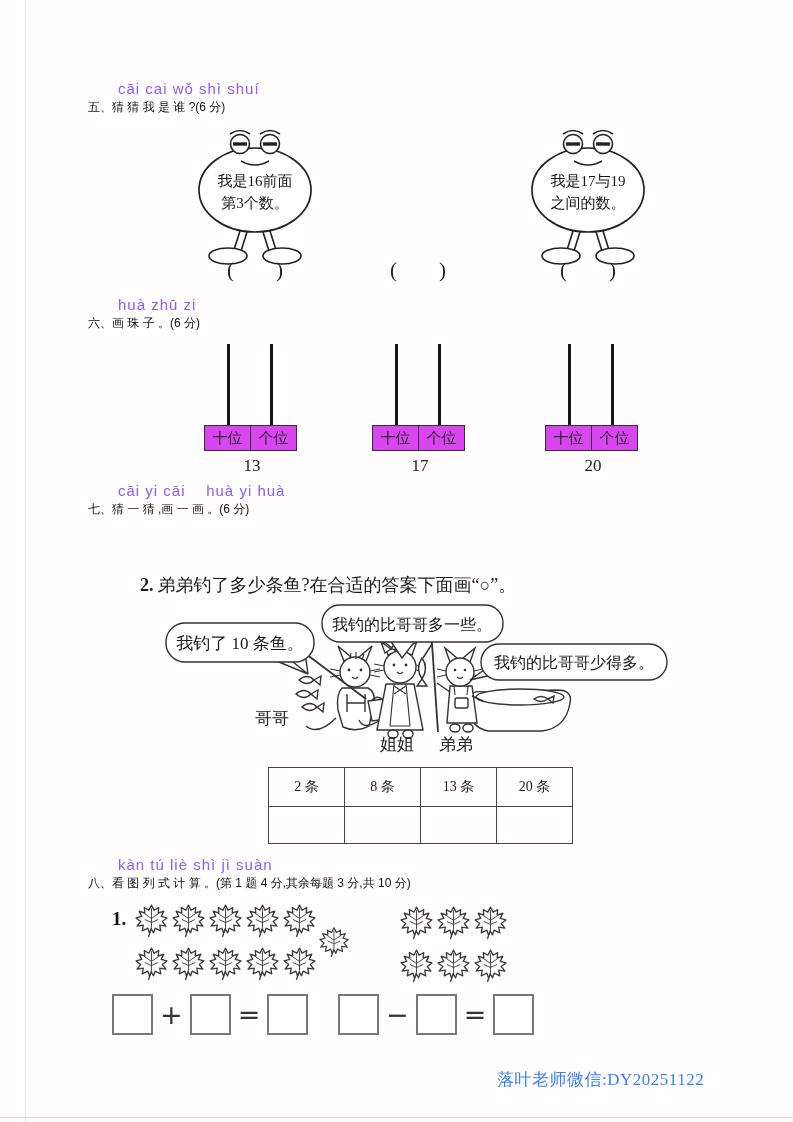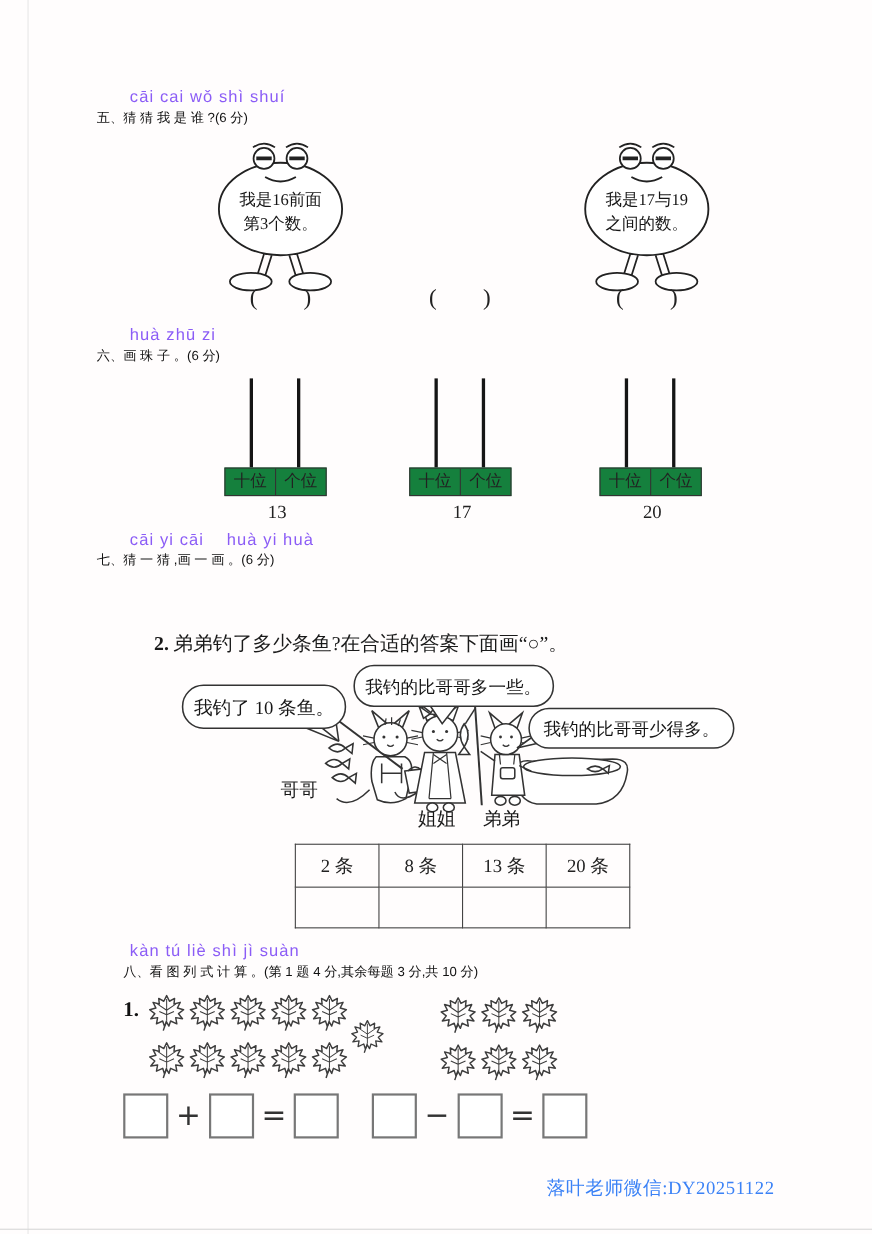--- a/index.html
+++ b/index.html
@@ -12,31 +12,31 @@
   .sec-title{position:absolute;font-family:"Liberation Sans",sans-serif;font-weight:normal;font-size:12px;color:#111;white-space:pre;}
 
   
   .frog-fig{position:absolute;width:130px;top:128px;}
   .frog-answer{position:absolute;width:130px;top:258px;text-align:center;font-size:21px;white-space:pre;color:#222;}
 
   
   .stand{position:absolute;width:96px;top:344px;}
   .rod{position:absolute;width:3px;height:81px;background:#151515;top:0;}
   .rod.r1{left:23px;} .rod.r2{left:66px;}
-  .stand-box{position:absolute;top:81px;left:0;display:flex;border:1.5px solid #333;background:#15803d;}
+  .stand-box{position:absolute;top:81px;left:0;display:flex;border:1.5px solid #333;background:#d946ef;}
   .stand-cell{width:45px;height:24px;line-height:24px;text-align:center;font-size:15px;color:#222;}
   .stand-cell.tens{border-right:1.5px solid #333;}
   .stand-num{position:absolute;top:112px;left:0;width:96px;text-align:center;font-size:17px;color:#222;}
 
   
   .q-item{position:absolute;left:112px;font-size:18px;color:#1a1a1a;}
   .q-item b{font-family:"Liberation Serif",serif;margin-right:4px;}
   .cat-scene{position:absolute;left:150px;top:600px;}
   .fish-table{position:absolute;left:268px;top:767px;border-collapse:collapse;}
-  .fish-table td{border:1.6px solid #444;width:73px;text-align:center;font-size:17px;color:#222;}
+  .fish-table td{border:1.6px solid #444;width:73px;text-align:center;font-size:14px;color:#222;}
   .fish-table tr.opts td{height:36px;}
   .fish-table tr.blank td{height:34px;}
 
   
   .p1-num{position:absolute;left:112px;top:908px;font-size:19px;font-weight:bold;color:#111;}
   .leaf-group{position:absolute;}
   .leaf-row{display:flex;margin-bottom:6px;}
   .leaf{width:37px;height:37px;display:block;}
   #extra-leaf .leaf{width:34px;height:34px;}
   .equation{position:absolute;top:994px;display:flex;align-items:center;gap:7px;}
@@ -232,21 +232,21 @@
     <tr class="blank">
       <td></td>
       <td></td>
       <td></td>
       <td></td>
     </tr>
   </tbody>
     </table>
 
   <div class="pinyin" style="left:118px;top:856px;">kàn tú liè shì jì suàn</div>
-  <div class="sec-title" style="left:88px;top:875px;margin-left:24px;">八、看 图 列 式 计 算 。(第 1 题 4 分,其余每题 3 分,共 10 分)</div>
+  <div class="sec-title" style="left:88px;top:875px;">八、看 图 列 式 计 算 。(第 1 题 4 分,其余每题 3 分,共 10 分)</div>
   <div class="p1-num">1.</div>
 
   <div id="leaves-left" class="leaf-group" style="left:133px;top:902px;">
       <div class="leaf-row">
         <svg class="leaf" viewBox="0 0 36 36">
           <use href="#leaf-shape"></use>
         </svg>
         <svg class="leaf" viewBox="0 0 36 36">
           <use href="#leaf-shape"></use>
         </svg>

